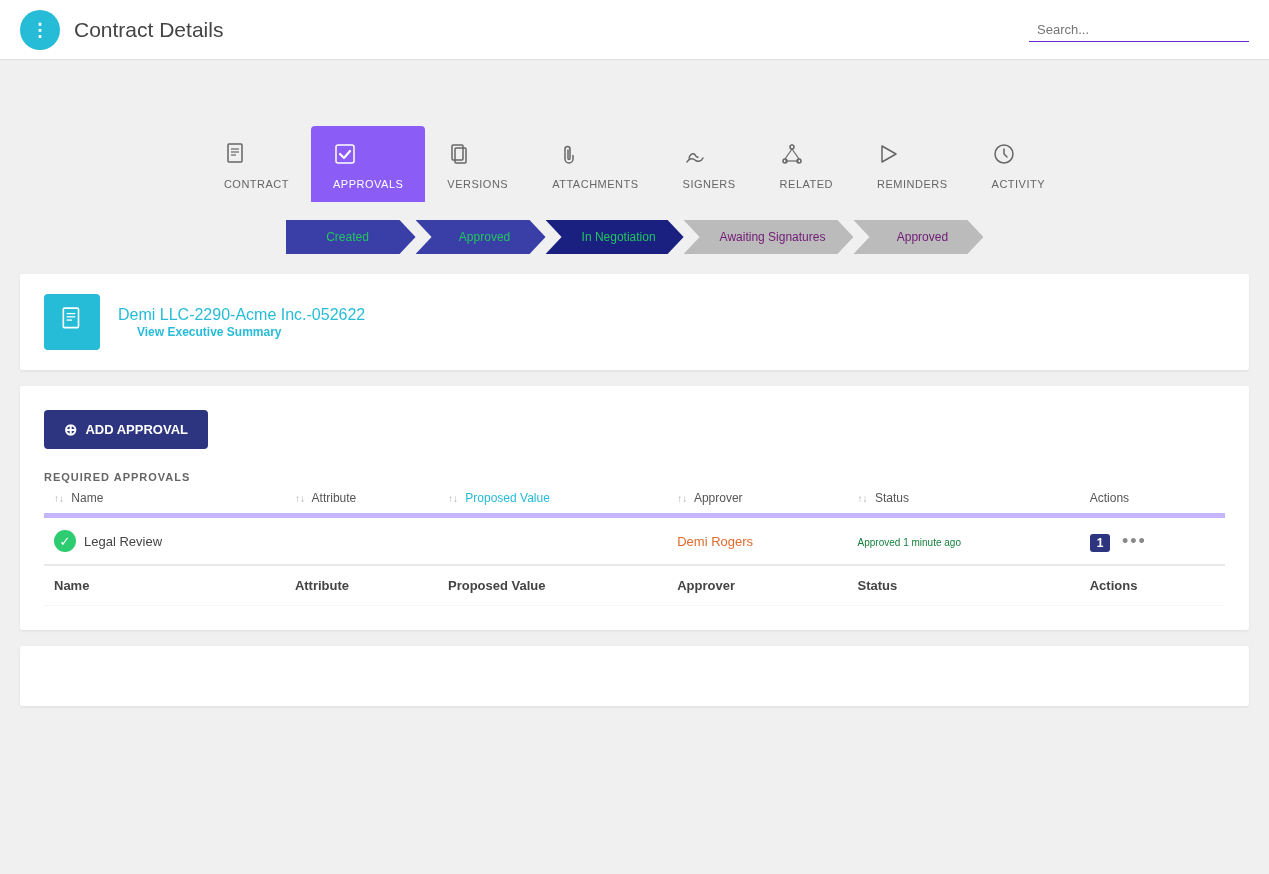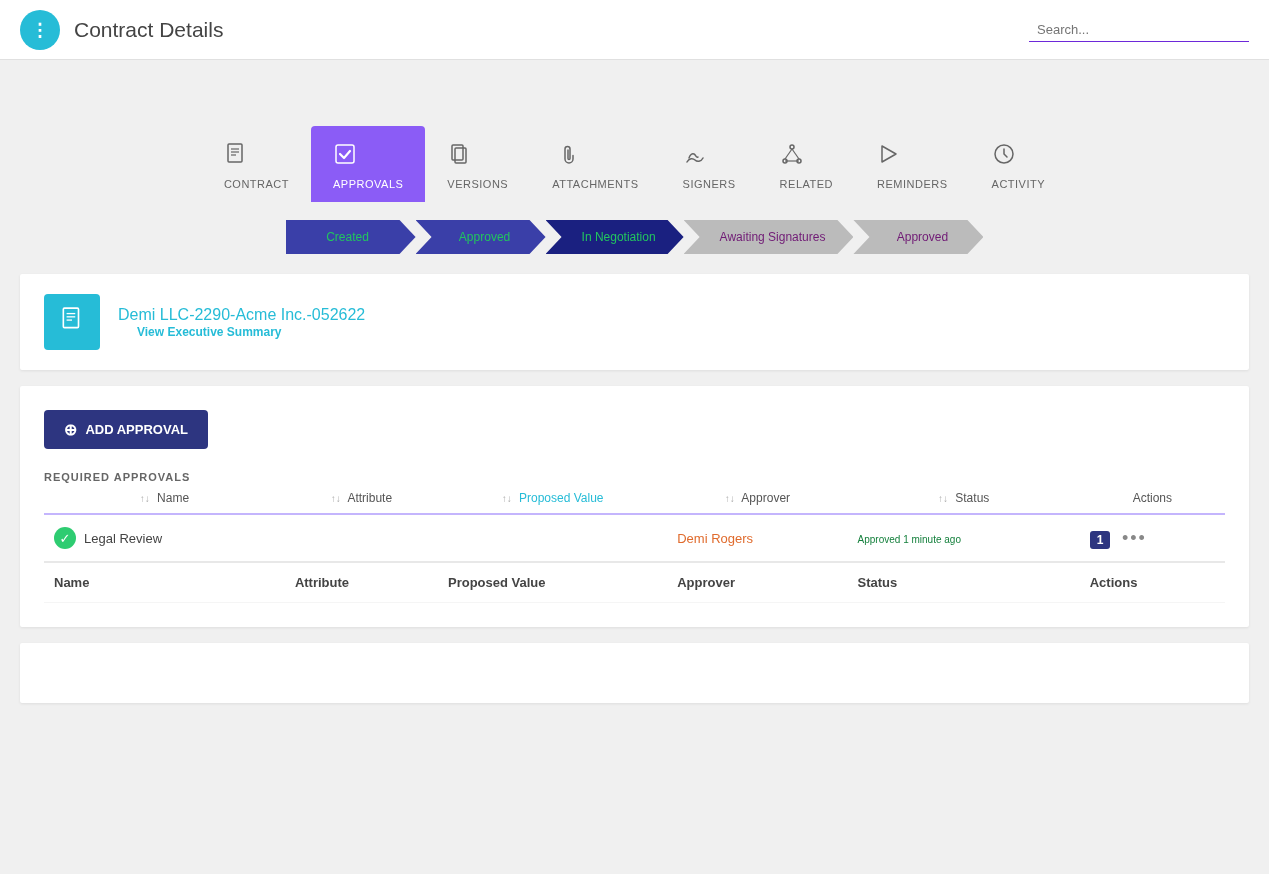--- a/index.html
+++ b/index.html
@@ -179,26 +179,26 @@
       text-transform: uppercase;
       margin-bottom: 0;
     }
 
     
     .approvals-table {
       width: 100%;
       border-collapse: collapse;
     }
     .approvals-table thead th {
-      text-align: center;
+      text-align: left;
       font-size: 12px;
       color: #555;
       padding: 8px 10px;
       font-weight: 500;
-      border-bottom: 2px solid #c4b5fd;
+      border-bottom: 5px solid #c4b5fd;
     }
     .approvals-table thead th.sortable {
       color: #26bcd7;
     }
     .sort-icon { font-size: 10px; color: #aaa; margin-right: 4px; }
     .approvals-table tbody td {
       padding: 12px 10px;
       font-size: 13px;
       color: #444;
       vertical-align: middle;

